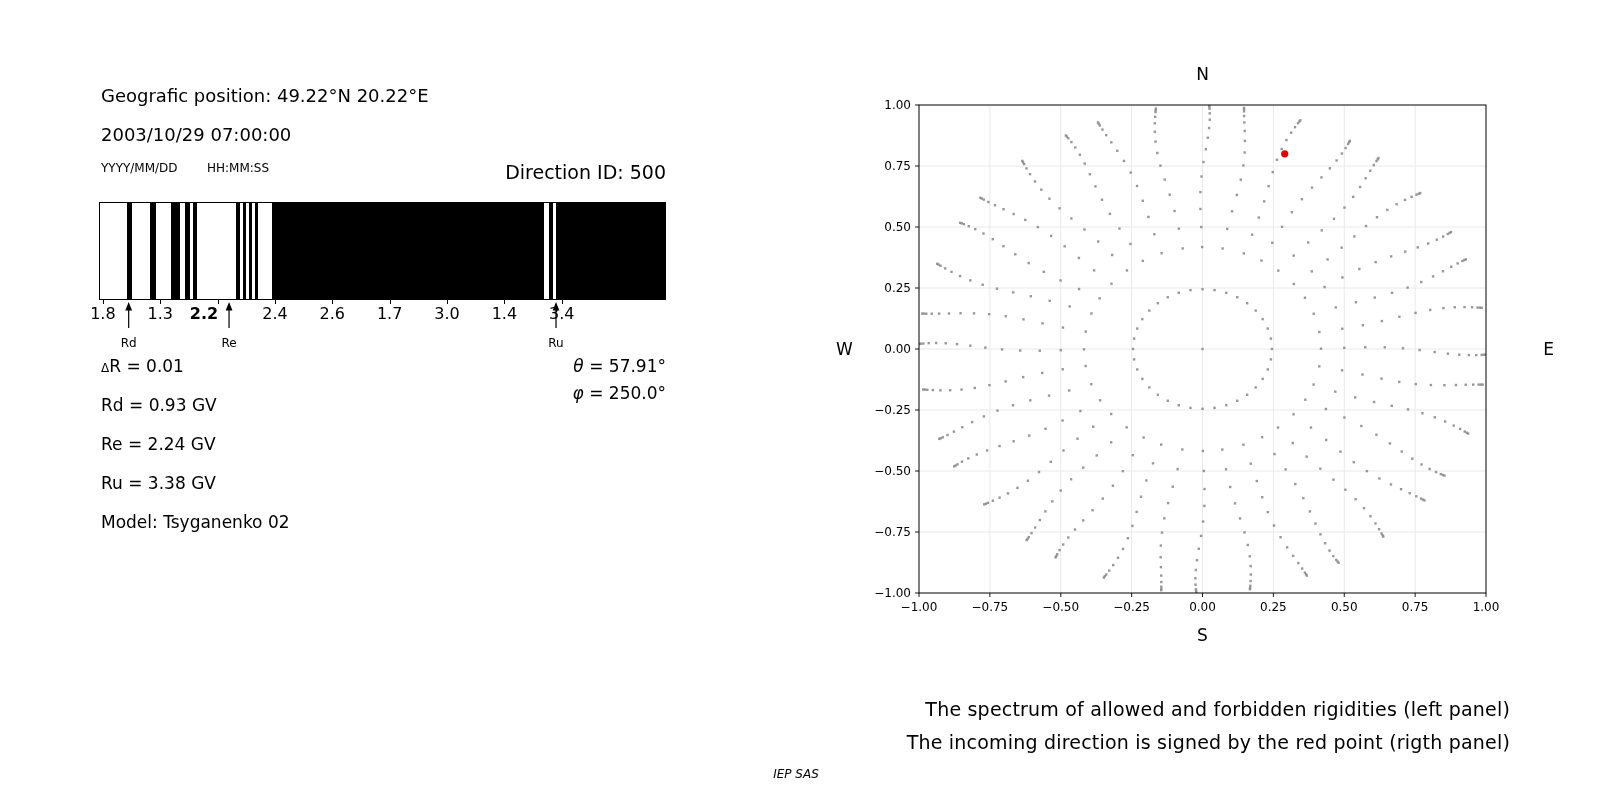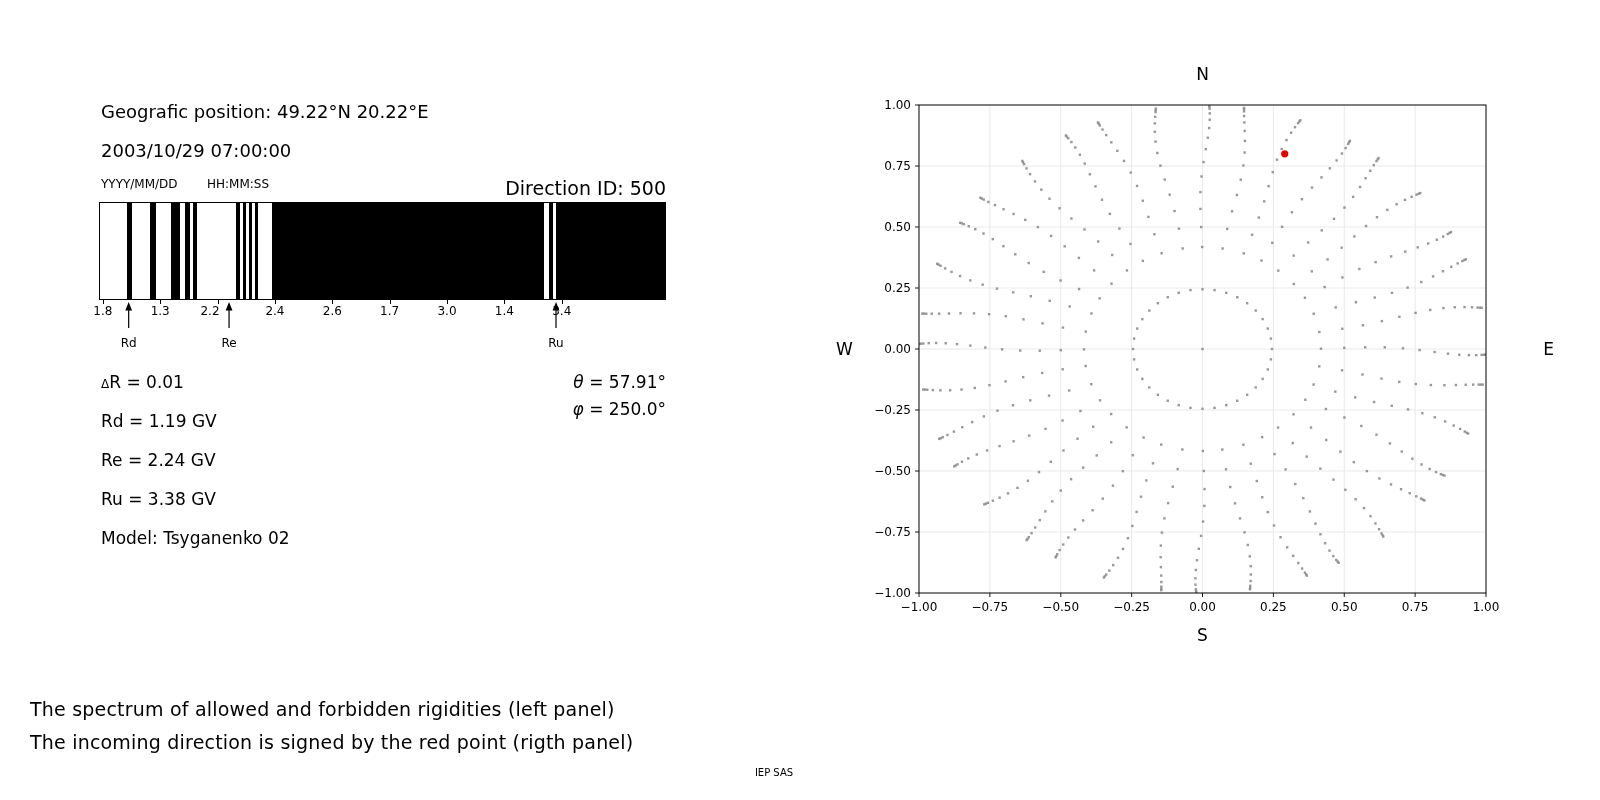--- a/index.html
+++ b/index.html
@@ -1,38 +1,38 @@
 <!DOCTYPE html>
 <html><head>
 <meta charset="utf-8">
 <style>
   html,body{margin:0;padding:0;background:#fff;}
   .canvas{
     position:relative;width:1600px;height:800px;background:#ffffff;overflow:hidden;
     font-family:"DejaVu Sans","Liberation Sans",sans-serif;color:#000;
   }
-  .abs{position:absolute;white-space:nowrap;margin-top:16px;}
+  .abs{position:absolute;white-space:nowrap;}
   .h-line{font-size:18px;}
   .small-label{font-size:12px;}
   .dir-id{font-size:19px;}
   .info-line{font-size:17px;}
   .greek{font-style:italic;}
   .small-delta{font-size:12px;}
   #barcode-box{
     position:absolute;left:99px;top:202px;width:567px;height:98px;
     border:1px solid #000;box-sizing:border-box;background:#fff;
   }
   #barcode-box .bar{position:absolute;top:0;bottom:0;background:#000;}
   #barcode-axis{position:absolute;left:99px;top:300px;width:567px;height:22px;}
   #barcode-axis .tickmark{position:absolute;top:0;width:1px;height:4px;background:#000;}
-  #barcode-axis .ticklabel{position:absolute;top:4px;width:40px;margin-left:-20px;text-align:center;font-size:12px;}
+  #barcode-axis .ticklabel{position:absolute;top:4px;width:40px;margin-left:-20px;text-align:center;font-size:16px;}
   #marker-svg{position:absolute;left:99px;top:301px;}
   #dir-svg{position:absolute;left:830px;top:40px;}
-  .caption{position:absolute;left:30px;width:1480px;text-align:left;font-size:19px;letter-spacing:0.2px;}
-  .credit{position:absolute;left:18px;width:1512px;text-align:center;font-size:10px;}
+  .caption{position:absolute;left:30px;width:1480px;text-align:right;font-size:19px;letter-spacing:0.2px;}
+  .credit{position:absolute;left:40px;width:1512px;text-align:center;font-size:12px;font-style:italic;}
 </style>
 </head>
 <body>
 
 <div class="canvas">
 
   <div class="abs h-line" style="left:101px;top:85px">Geografic position: 49.22°N 20.22°E</div>
 
   <div class="abs h-line" style="left:101px;top:124px">2003/10/29 07:00:00</div>
 
@@ -55,21 +55,21 @@
       <div class="bar" style="left: 171.508px; width: 272.462px; background: rgb(0, 0, 0);"></div>
       <div class="bar" style="left: 449.419px; width: 3.15482px; background: rgb(0, 0, 0);"></div>
       <div class="bar" style="left: 455.728px; width: 109.272px; background: rgb(0, 0, 0);"></div>
     </div>
   <div id="barcode-axis">
       <div class="tickmark" style="left: 3.86802px;"></div>
       <div class="ticklabel" style="left: 3.86802px;">1.8</div>
       <div class="tickmark" style="left: 61.2284px;"></div>
       <div class="ticklabel" style="left: 61.2284px;">1.3</div>
       <div class="tickmark" style="left: 118.589px;"></div>
-      <div class="ticklabel" style="left: 111px;">2.2</div>
+      <div class="ticklabel" style="left: 105px; font-weight: bold;">2.2</div>
       <div class="tickmark" style="left: 175.949px;"></div>
       <div class="ticklabel" style="left: 175.949px;">2.4</div>
       <div class="tickmark" style="left: 233.31px;"></div>
       <div class="ticklabel" style="left: 233.31px;">2.6</div>
       <div class="tickmark" style="left: 290.67px;"></div>
       <div class="ticklabel" style="left: 290.67px;">1.7</div>
       <div class="tickmark" style="left: 348.03px;"></div>
       <div class="ticklabel" style="left: 348.03px;">3.0</div>
       <div class="tickmark" style="left: 405.391px;"></div>
       <div class="ticklabel" style="left: 405.391px;">1.4</div>
@@ -83,21 +83,21 @@
       <line x1="130.06091370558383" y1="8" x2="130.06091370558383" y2="27" stroke="#000" stroke-width="1.2"></line>
       <polygon points="126.66091370558382,9.5 133.46091370558383,9.5 130.06091370558383,1" fill="#000"></polygon>
       <text x="130.06091370558383" y="46" text-anchor="middle" font-size="12px" fill="#000">Re</text>
       <line x1="457.01522842639594" y1="8" x2="457.01522842639594" y2="27" stroke="#000" stroke-width="1.2"></line>
       <polygon points="453.61522842639596,9.5 460.4152284263959,9.5 457.01522842639594,1" fill="#000"></polygon>
       <text x="457.01522842639594" y="46" text-anchor="middle" font-size="12px" fill="#000">Ru</text>
     </svg>
 
   <div class="abs info-line" style="left:101px;top:356px"><span class="small-delta">Δ</span><span>R = 0.01</span></div>
 
-  <div class="abs info-line" style="left:101px;top:395px">Rd = 1.19 GV</div>
+  <div class="abs info-line" style="left:101px;top:395px">Rd = 0.93 GV</div>
   <div class="abs info-line" style="left:101px;top:434px">Re = 2.24 GV</div>
   <div class="abs info-line" style="left:101px;top:473px">Ru = 3.38 GV</div>
   <div class="abs info-line" style="left:101px;top:512px">Model: Tsyganenko 02</div>
 
   <div class="abs info-line" style="right:934px;top:356px"><span class="greek">θ</span><span> = 57.91°</span></div>
 
   <div class="abs info-line" style="right:934px;top:383px"><span class="greek">φ</span><span> = 250.0°</span></div>
 
   <svg id="dir-svg" width="730" height="620" viewBox="0 0 730 620">
       <line x1="159.875" y1="65" x2="159.875" y2="553" stroke="#e9e9e9" stroke-width="1"></line>

